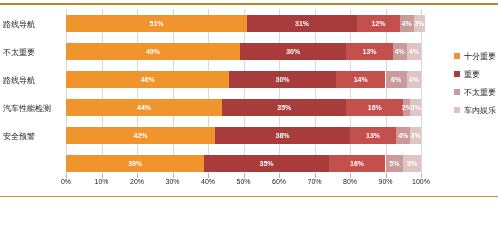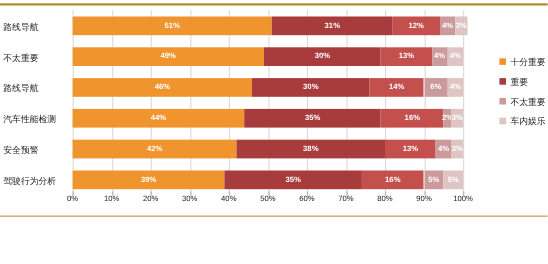--- a/index.html
+++ b/index.html
@@ -82,21 +82,20 @@
 
   <div class="rule" id="rule-top"></div>
   <div class="rule" id="rule-bottom"></div>
 
   <div id="cats">
       <div class="cat" style="top: 9.5px;">路线导航</div>
       <div class="cat" style="top: 37.5px;">不太重要</div>
       <div class="cat" style="top: 65.5px;">路线导航</div>
       <div class="cat" style="top: 93.5px;">汽车性能检测</div>
       <div class="cat" style="top: 121.5px;">安全预警</div>
-      <div class="cat" style="top: 149.5px;">驾驶行为分析</div>
     </div>
 
   <div id="plot">
       <div class="gridline" style="left: 0px;"></div>
       <div class="gridline" style="left: 35.5px;"></div>
       <div class="gridline" style="left: 71px;"></div>
       <div class="gridline" style="left: 106.5px;"></div>
       <div class="gridline" style="left: 142px;"></div>
       <div class="gridline" style="left: 177.5px;"></div>
       <div class="gridline" style="left: 213px;"></div>

